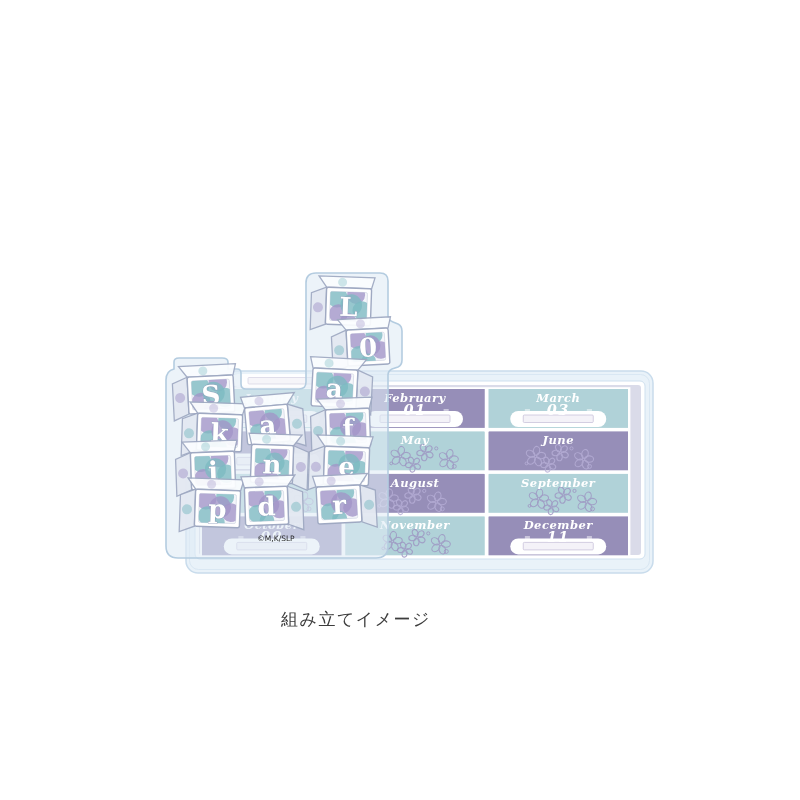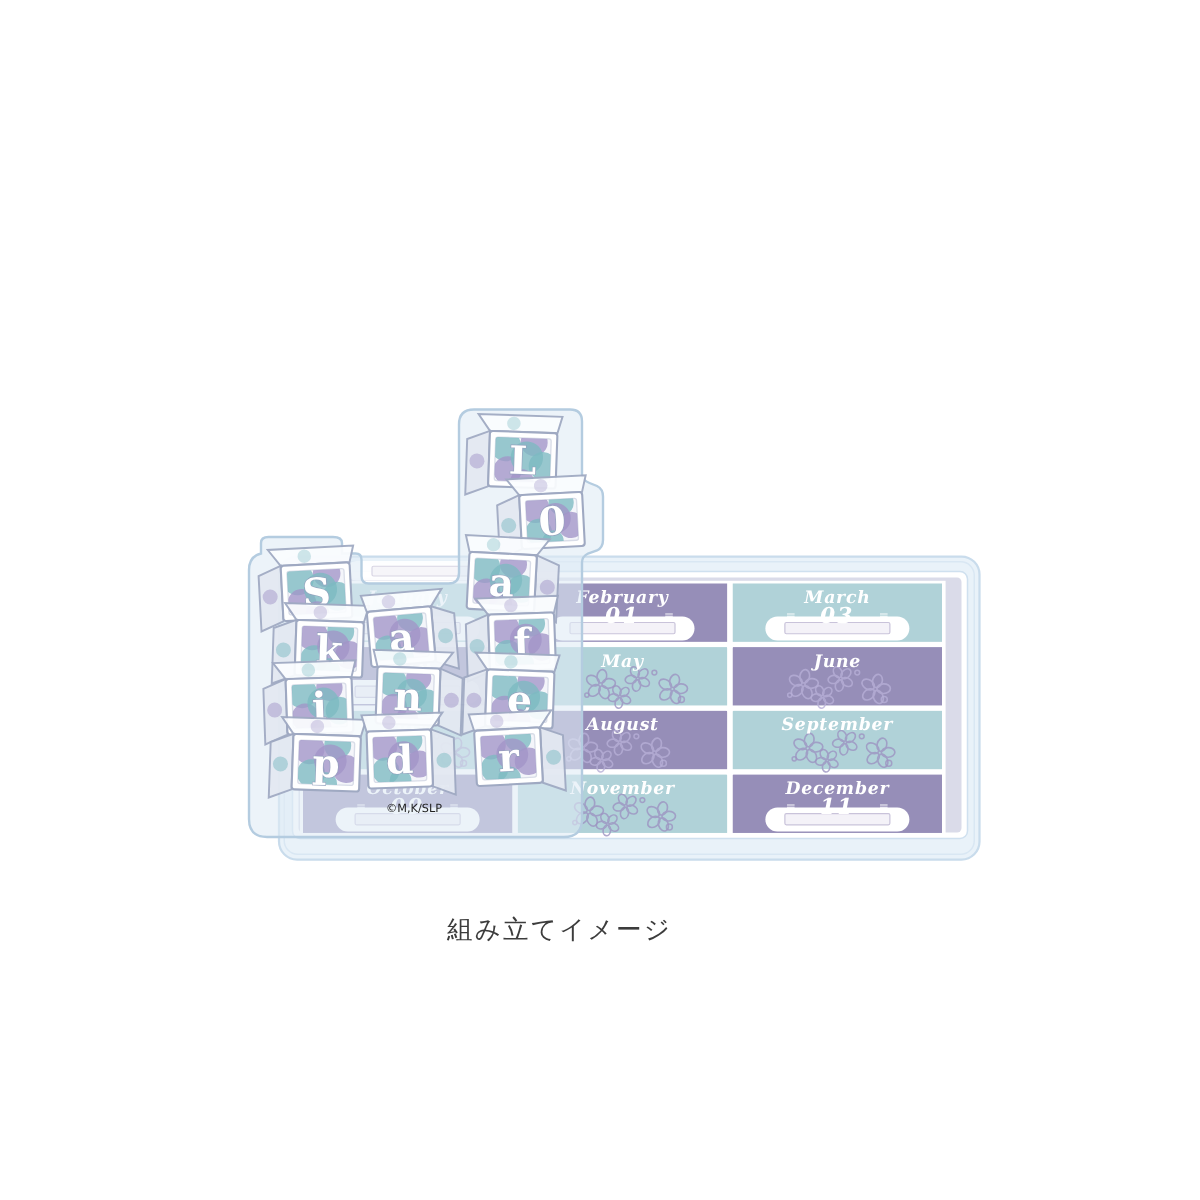--- a/index.html
+++ b/index.html
@@ -1,19 +1,19 @@
 <!DOCTYPE html>
 <html><head>
 <meta charset="utf-8">
 <style>
   html,body{margin:0;padding:0;background:#ffffff;}
   .stage{position:relative;width:800px;height:800px;background:#ffffff;overflow:hidden;
          font-family:"DejaVu Sans","Liberation Sans",sans-serif;}
   #product-svg{position:absolute;left:0;top:0;}
-  .caption{position:absolute;left:17px;top:608px;width:712px;text-align:center;
+  .caption{position:absolute;left:0;top:608px;width:712px;text-align:center;
            font-size:17px;letter-spacing:1.5px;color:#3c3c3c;
            font-family:Liberation Serif, serif;}
   .month-name{font-family:"DejaVu Serif","Liberation Serif",serif;font-style:italic;font-weight:bold;}
   .month-number{font-family:"DejaVu Serif","Liberation Serif",serif;font-style:italic;font-weight:bold;}
   .block-letter{font-family:"DejaVu Serif","Liberation Serif",serif;font-weight:bold;}
 </style>
 </head>
 <body>
 
 <div class="stage">

